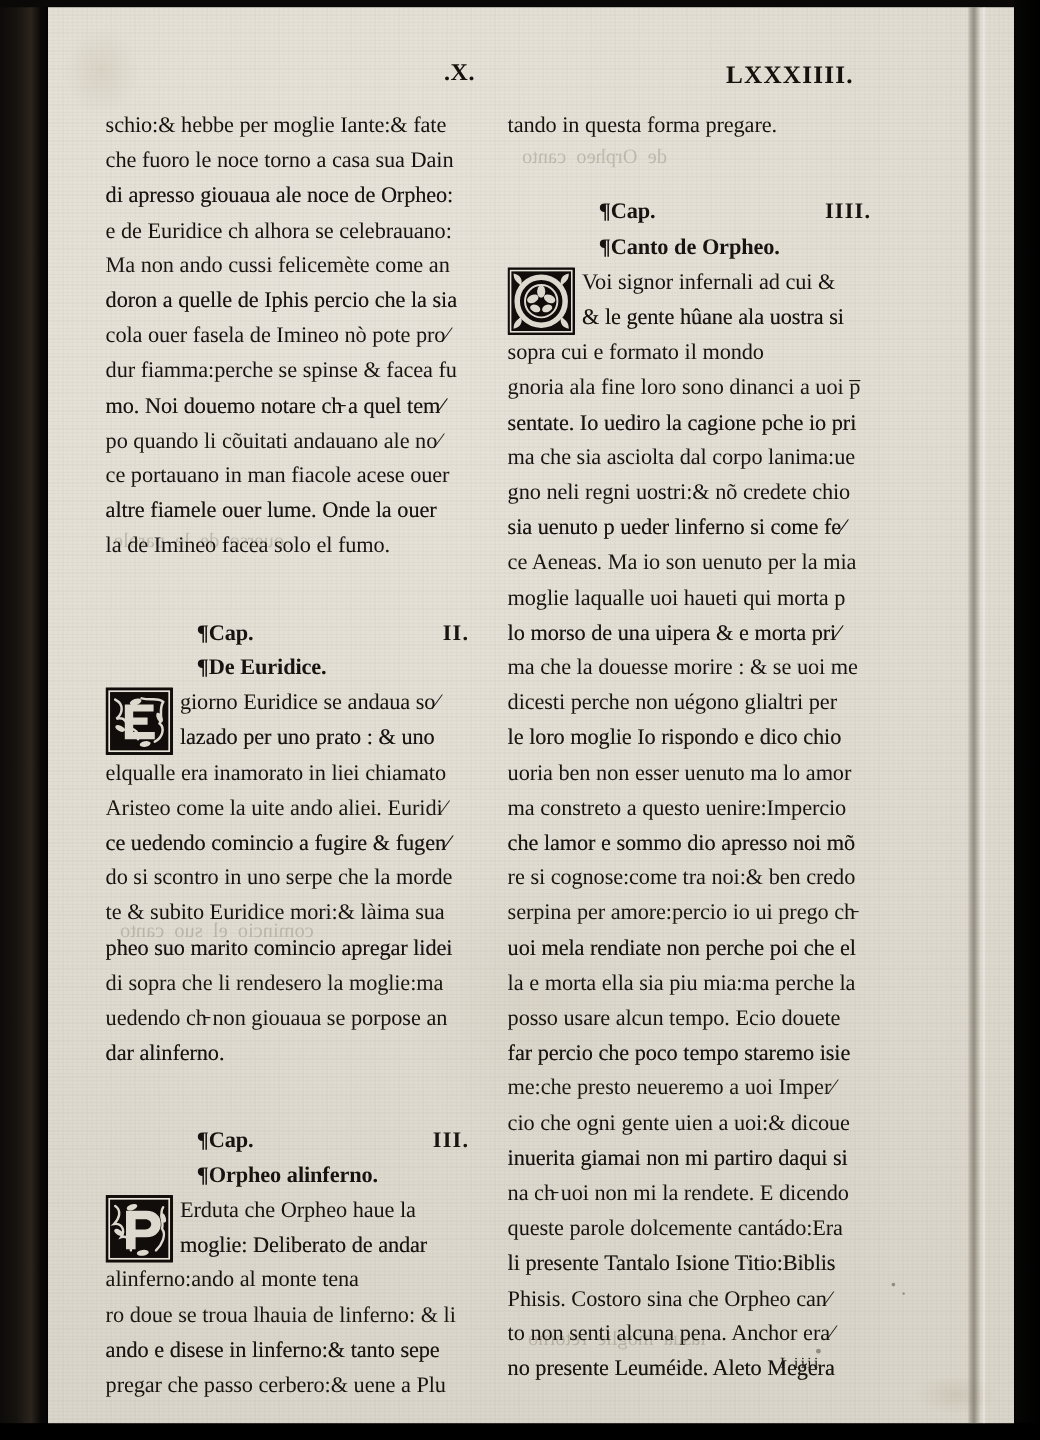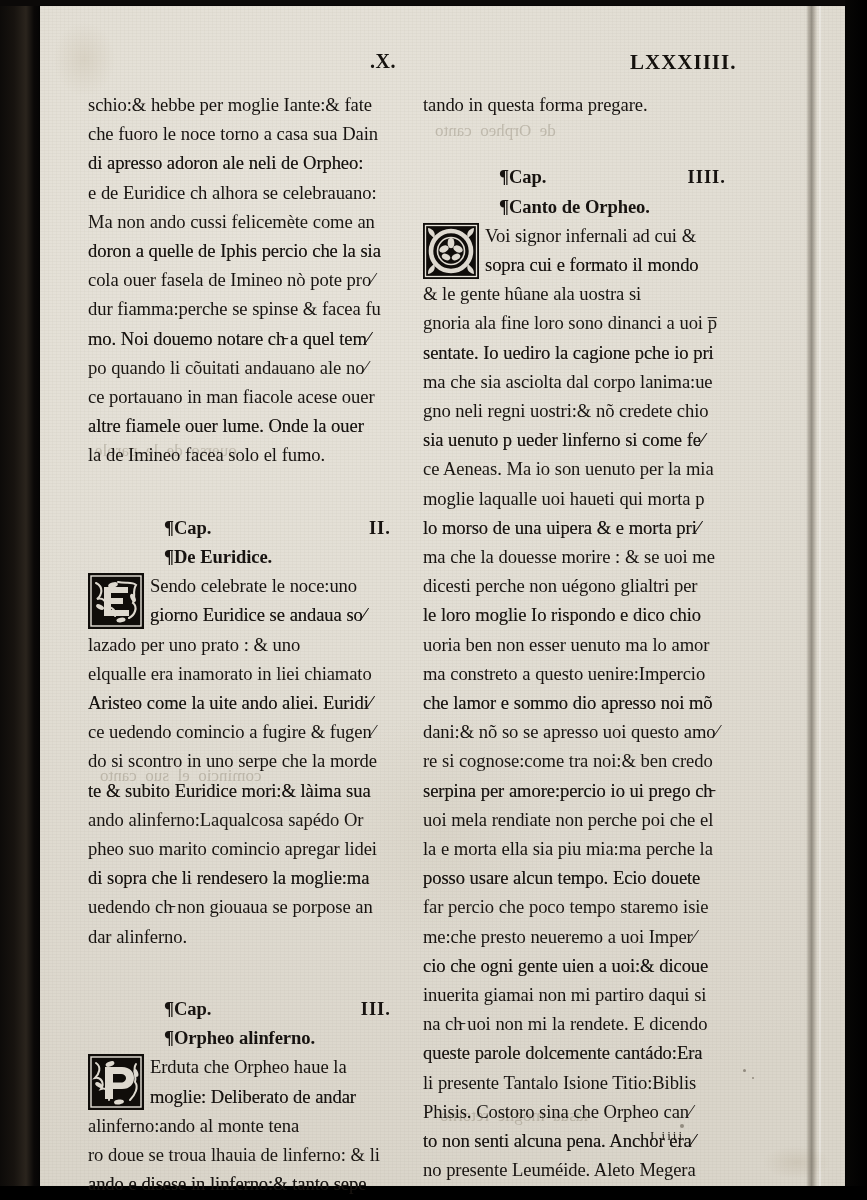--- a/index.html
+++ b/index.html
@@ -61,21 +61,21 @@
   .typeblock{position:absolute;left:0;top:0;right:0;bottom:0;}
 
   .running-head{
     position:absolute;left:0;right:0;top:44px;height:28px;
   }
   .rh-chap{position:absolute;left:330px;top:0;
     font-family:"Liberation Serif",serif;font-weight:700;font-size:20px;
     letter-spacing:.5px;color:#15120e;}
   .rh-folio{position:absolute;left:565px;top:0;
     font-family:"Liberation Serif",serif;font-weight:700;font-size:21px;
-    letter-spacing:1px;color:#15120e;margin-left:25px;}
+    letter-spacing:1px;color:#15120e;}
 
   .col{
     position:absolute;top:84px;width:303px;
     font-family:"Liberation Serif",serif;
     font-size:18.6px;
     line-height:29.2px;
     color:#171310;
     text-align:left;
     letter-spacing:-.1px;
     word-spacing:.2px;
@@ -163,21 +163,21 @@
 
       <div class="running-head">
         <span class="rh-chap">.X.</span>
         <span class="rh-folio">LXXXIIII.</span>
       </div>
 
       <div class="col col-left">
 
         <span class="ln">schio:&amp; hebbe per moglie Iante:&amp; fate</span>
         <span class="ln">che fuoro le noce torno a casa sua Dain</span>
-        <span class="ln">di apresso adoron ale neli de Orpheo:</span>
+        <span class="ln">di apresso giouaua ale noce de Orpheo:</span>
         <span class="ln">e de Euridice ch alhora se celebrauano:</span>
         <span class="ln">Ma non ando cussi felicemète come an</span>
         <span class="ln">doron a quelle de Iphis percio che la sia</span>
         <span class="ln">cola ouer fasela de Imineo nò pote pro⁄</span>
         <span class="ln">dur fiamma:perche se spinse &amp; facea fu</span>
         <span class="ln">mo. Noi douemo notare ch̵ a quel tem⁄</span>
         <span class="ln">po quando li cõuitati andauano ale no⁄</span>
         <span class="ln">ce portauano in man fiacole acese ouer</span>
         <span class="ln">altre fiamele ouer lume. Onde la ouer</span>
         <span class="ln">la de Imineo facea solo el fumo.</span>
@@ -197,29 +197,27 @@
               <path d="M16 14 L40 14 L40 20 L23 20 L23 25 L35 25 L35 31 L23 31 L23 37 L41 37 L41 43 L16 43 Z" fill="#ded9cf"></path>
 
               <path d="M8 10 C16 14 14 22 9 26 C16 24 20 30 16 36 C22 32 28 36 27 43" fill="none" stroke="#ded9cf" stroke-width="2.1" stroke-linecap="round"></path>
               <path d="M30 9 C38 11 44 8 48 12 C44 18 48 24 45 30 C50 34 47 42 41 45" fill="none" stroke="#ded9cf" stroke-width="2.1" stroke-linecap="round"></path>
               <ellipse cx="25" cy="12" rx="5" ry="2.6" fill="#ded9cf" transform="rotate(-18 25 12)"></ellipse>
               <ellipse cx="45" cy="25" rx="4.4" ry="2.3" fill="#ded9cf" transform="rotate(64 45 25)"></ellipse>
               <ellipse cx="12" cy="34" rx="4.2" ry="2.2" fill="#ded9cf" transform="rotate(28 12 34)"></ellipse>
               <ellipse cx="33" cy="47" rx="4.6" ry="2.3" fill="#ded9cf" transform="rotate(-10 33 47)"></ellipse>
             </svg>
           </span>
-          <span class="ln">Sendo celebrate le noce:uno</span>
           <span class="ln">giorno Euridice se andaua so⁄</span>
           <span class="ln">lazado per uno prato : &amp; uno</span>
           <span class="ln">elqualle era inamorato in liei chiamato</span>
           <span class="ln">Aristeo come la uite ando aliei. Euridi⁄</span>
           <span class="ln">ce uedendo comincio a fugire &amp; fugen⁄</span>
           <span class="ln">do si scontro in uno serpe che la morde</span>
           <span class="ln">te &amp; subito Euridice mori:&amp; làima sua</span>
-          <span class="ln">ando alinferno:Laqualcosa sapédo Or</span>
           <span class="ln">pheo suo marito comincio apregar lidei</span>
           <span class="ln">di sopra che li rendesero la moglie:ma</span>
           <span class="ln">uedendo ch̵ non giouaua se porpose an</span>
           <span class="ln">dar alinferno.</span>
         </div>
 
         <span class="blank"></span>
         <span class="blank-h"></span>
 
         <span class="chaphead" style="padding-left:76px;"><span class="pil">¶</span><span>Cap.</span><span class="chapnum">III.</span></span>
@@ -278,37 +276,36 @@
 
               <ellipse cx="28" cy="20" rx="3.4" ry="5.2" fill="#ded9cf"></ellipse>
               <ellipse cx="21" cy="26" rx="5" ry="3.3" fill="#ded9cf" transform="rotate(-25 21 26)"></ellipse>
               <ellipse cx="35" cy="26" rx="5" ry="3.3" fill="#ded9cf" transform="rotate(25 35 26)"></ellipse>
               <ellipse cx="23" cy="34" rx="4.4" ry="3" fill="#ded9cf" transform="rotate(22 23 34)"></ellipse>
               <ellipse cx="33" cy="34" rx="4.4" ry="3" fill="#ded9cf" transform="rotate(-22 33 34)"></ellipse>
               <circle cx="28" cy="28" r="2.4" fill="#100d0a"></circle>
             </svg>
           </span>
           <span class="ln">Voi signor infernali ad cui &amp;</span>
+          <span class="ln">&amp; le gente hûane ala uostra si</span>
           <span class="ln">sopra cui e formato il mondo</span>
-          <span class="ln">&amp; le gente hûane ala uostra si</span>
           <span class="ln">gnoria ala fine loro sono dinanci a uoi p̅</span>
           <span class="ln">sentate. Io uediro la cagione pche io pri</span>
           <span class="ln">ma che sia asciolta dal corpo lanima:ue</span>
           <span class="ln">gno neli regni uostri:&amp; nõ credete chio</span>
           <span class="ln">sia uenuto p ueder linferno si come fe⁄</span>
           <span class="ln">ce Aeneas. Ma io son uenuto per la mia</span>
           <span class="ln">moglie laqualle uoi haueti qui morta p</span>
           <span class="ln">lo morso de una uipera &amp; e morta pri⁄</span>
           <span class="ln">ma che la douesse morire : &amp; se uoi me</span>
           <span class="ln">dicesti perche non uégono glialtri per</span>
           <span class="ln">le loro moglie Io rispondo e dico chio</span>
           <span class="ln">uoria ben non esser uenuto ma lo amor</span>
           <span class="ln">ma constreto a questo uenire:Impercio</span>
           <span class="ln">che lamor e sommo dio apresso noi mõ</span>
-          <span class="ln">dani:&amp; nõ so se apresso uoi questo amo⁄</span>
           <span class="ln">re si cognose:come tra noi:&amp; ben credo</span>
           <span class="ln">serpina per amore:percio io ui prego ch̵</span>
           <span class="ln">uoi mela rendiate non perche poi che el</span>
           <span class="ln">la e morta ella sia piu mia:ma perche la</span>
           <span class="ln">posso usare alcun tempo. Ecio douete</span>
           <span class="ln">far percio che poco tempo staremo isie</span>
           <span class="ln">me:che presto neueremo a uoi Imper⁄</span>
           <span class="ln">cio che ogni gente uien a uoi:&amp; dicoue</span>
           <span class="ln">inuerita giamai non mi partiro daqui si</span>
           <span class="ln">na ch̵ uoi non mi la rendete. E dicendo</span>

